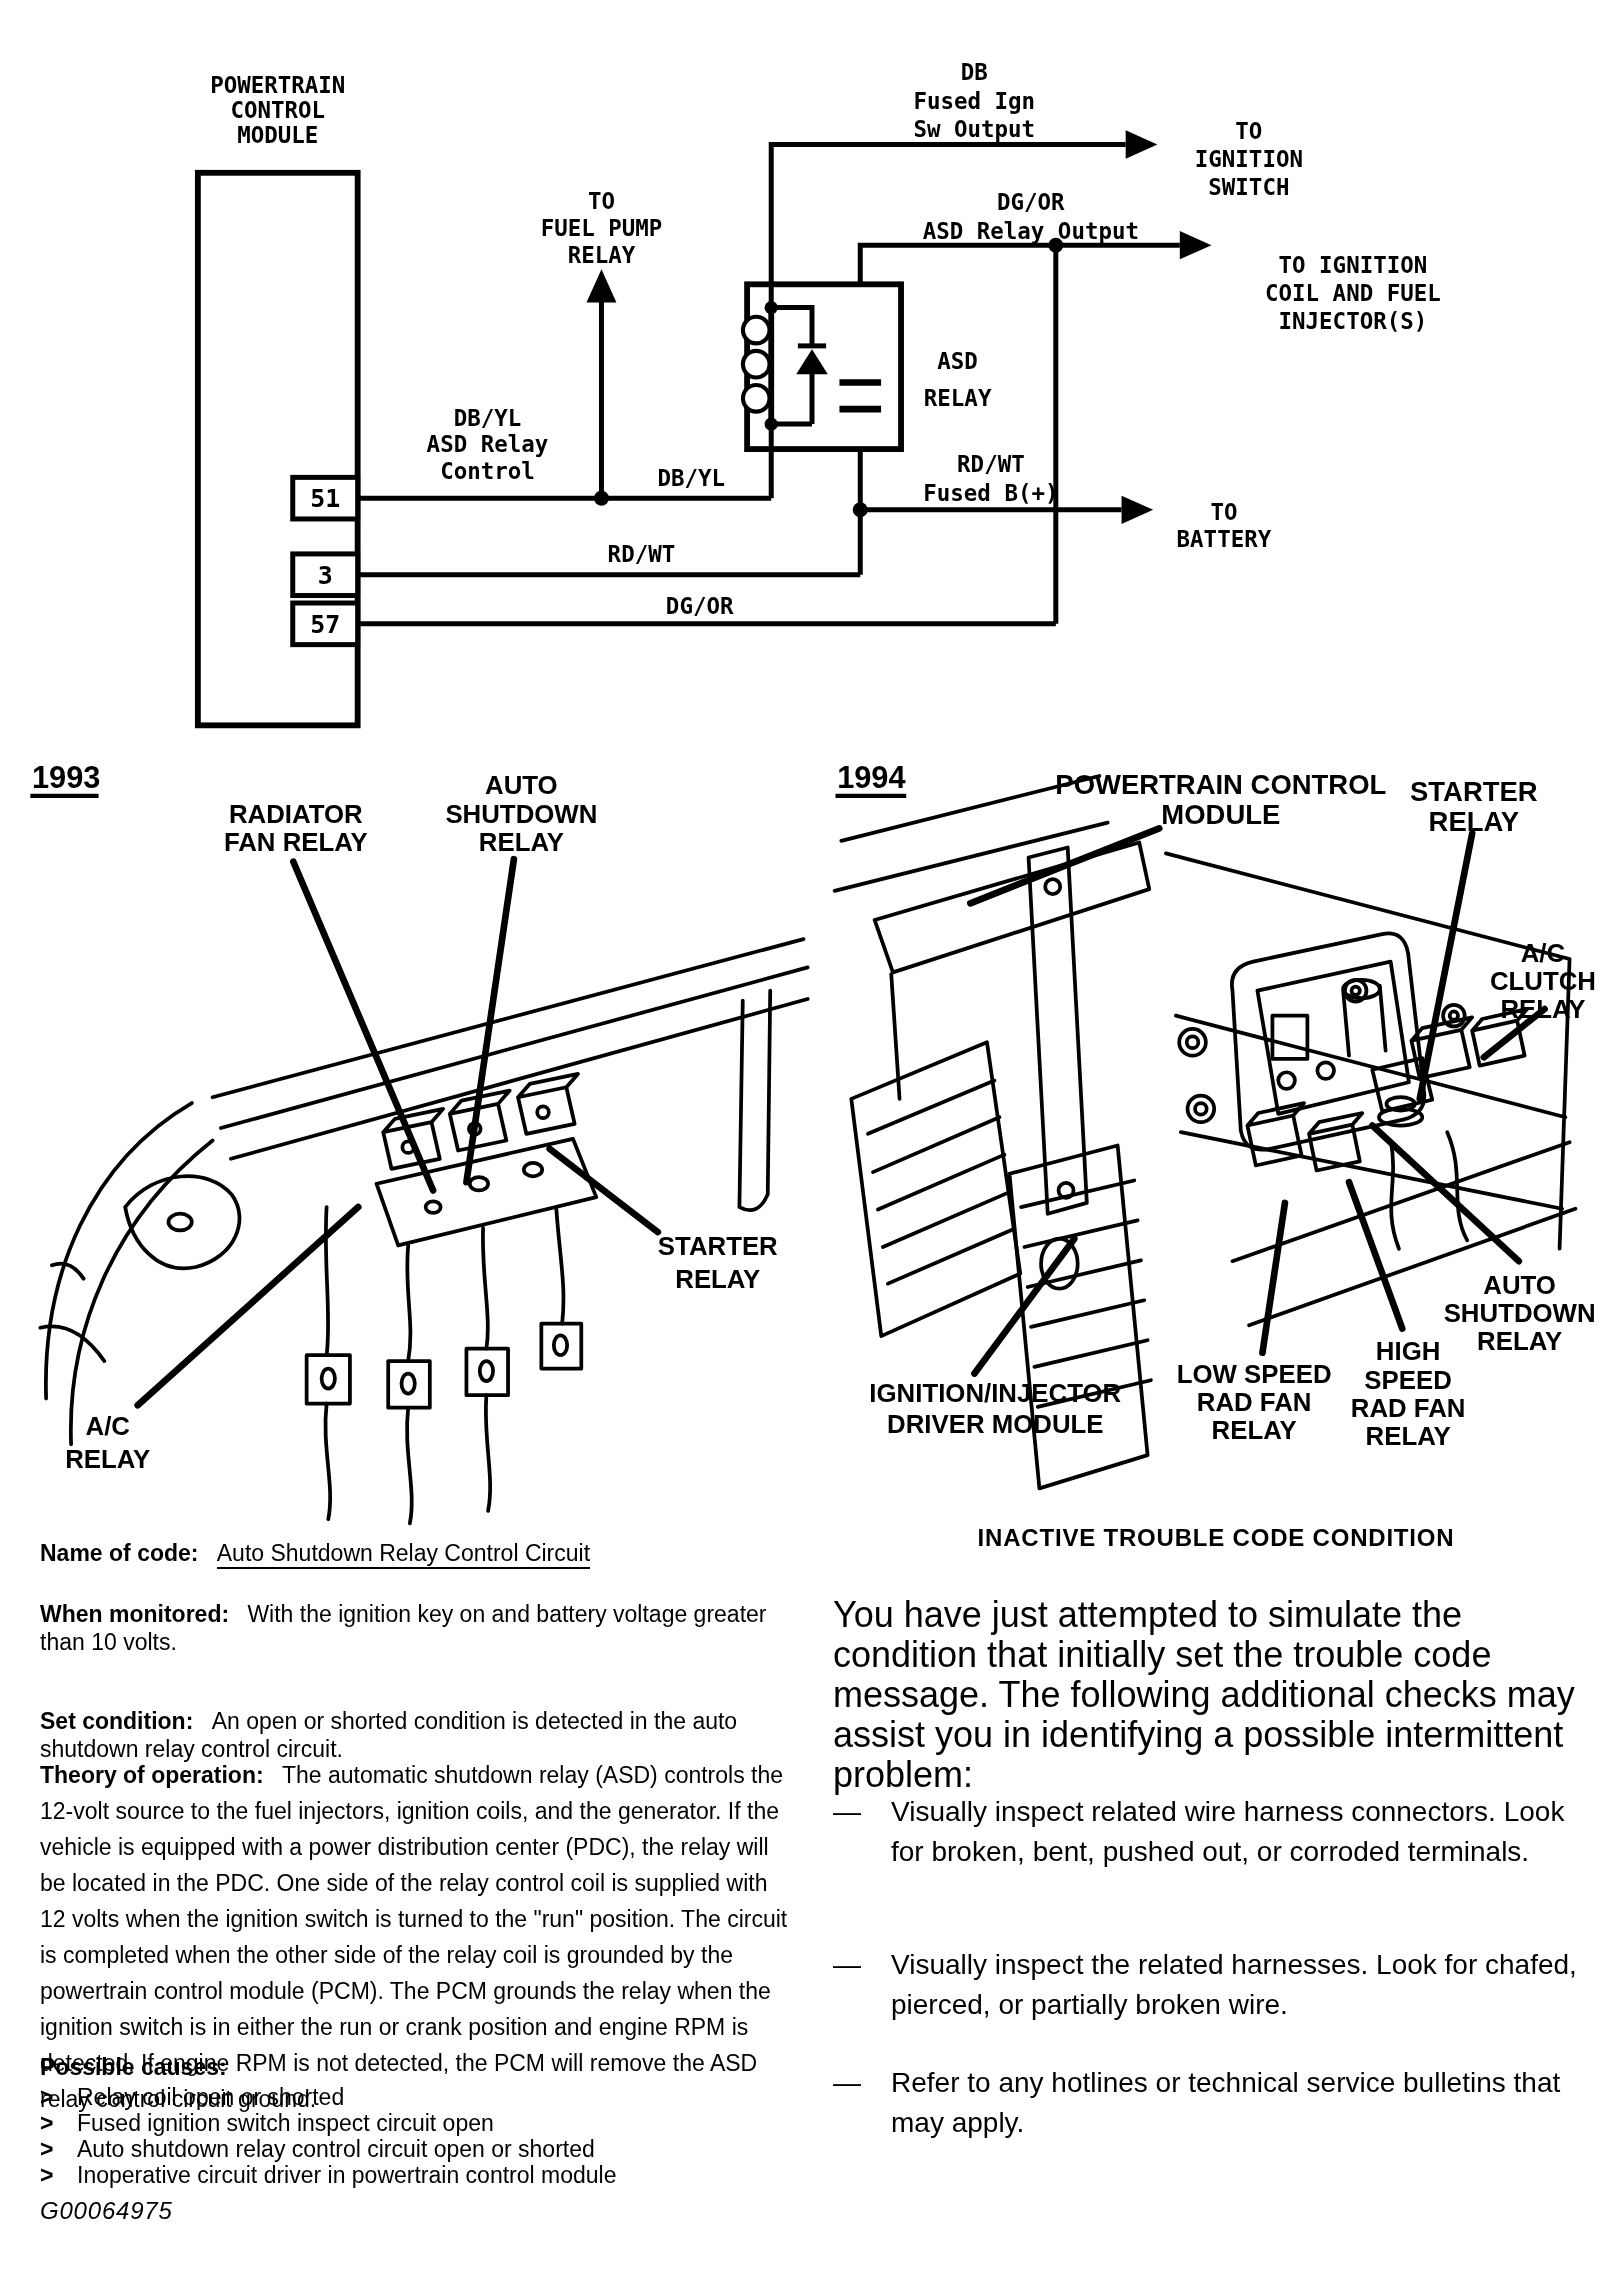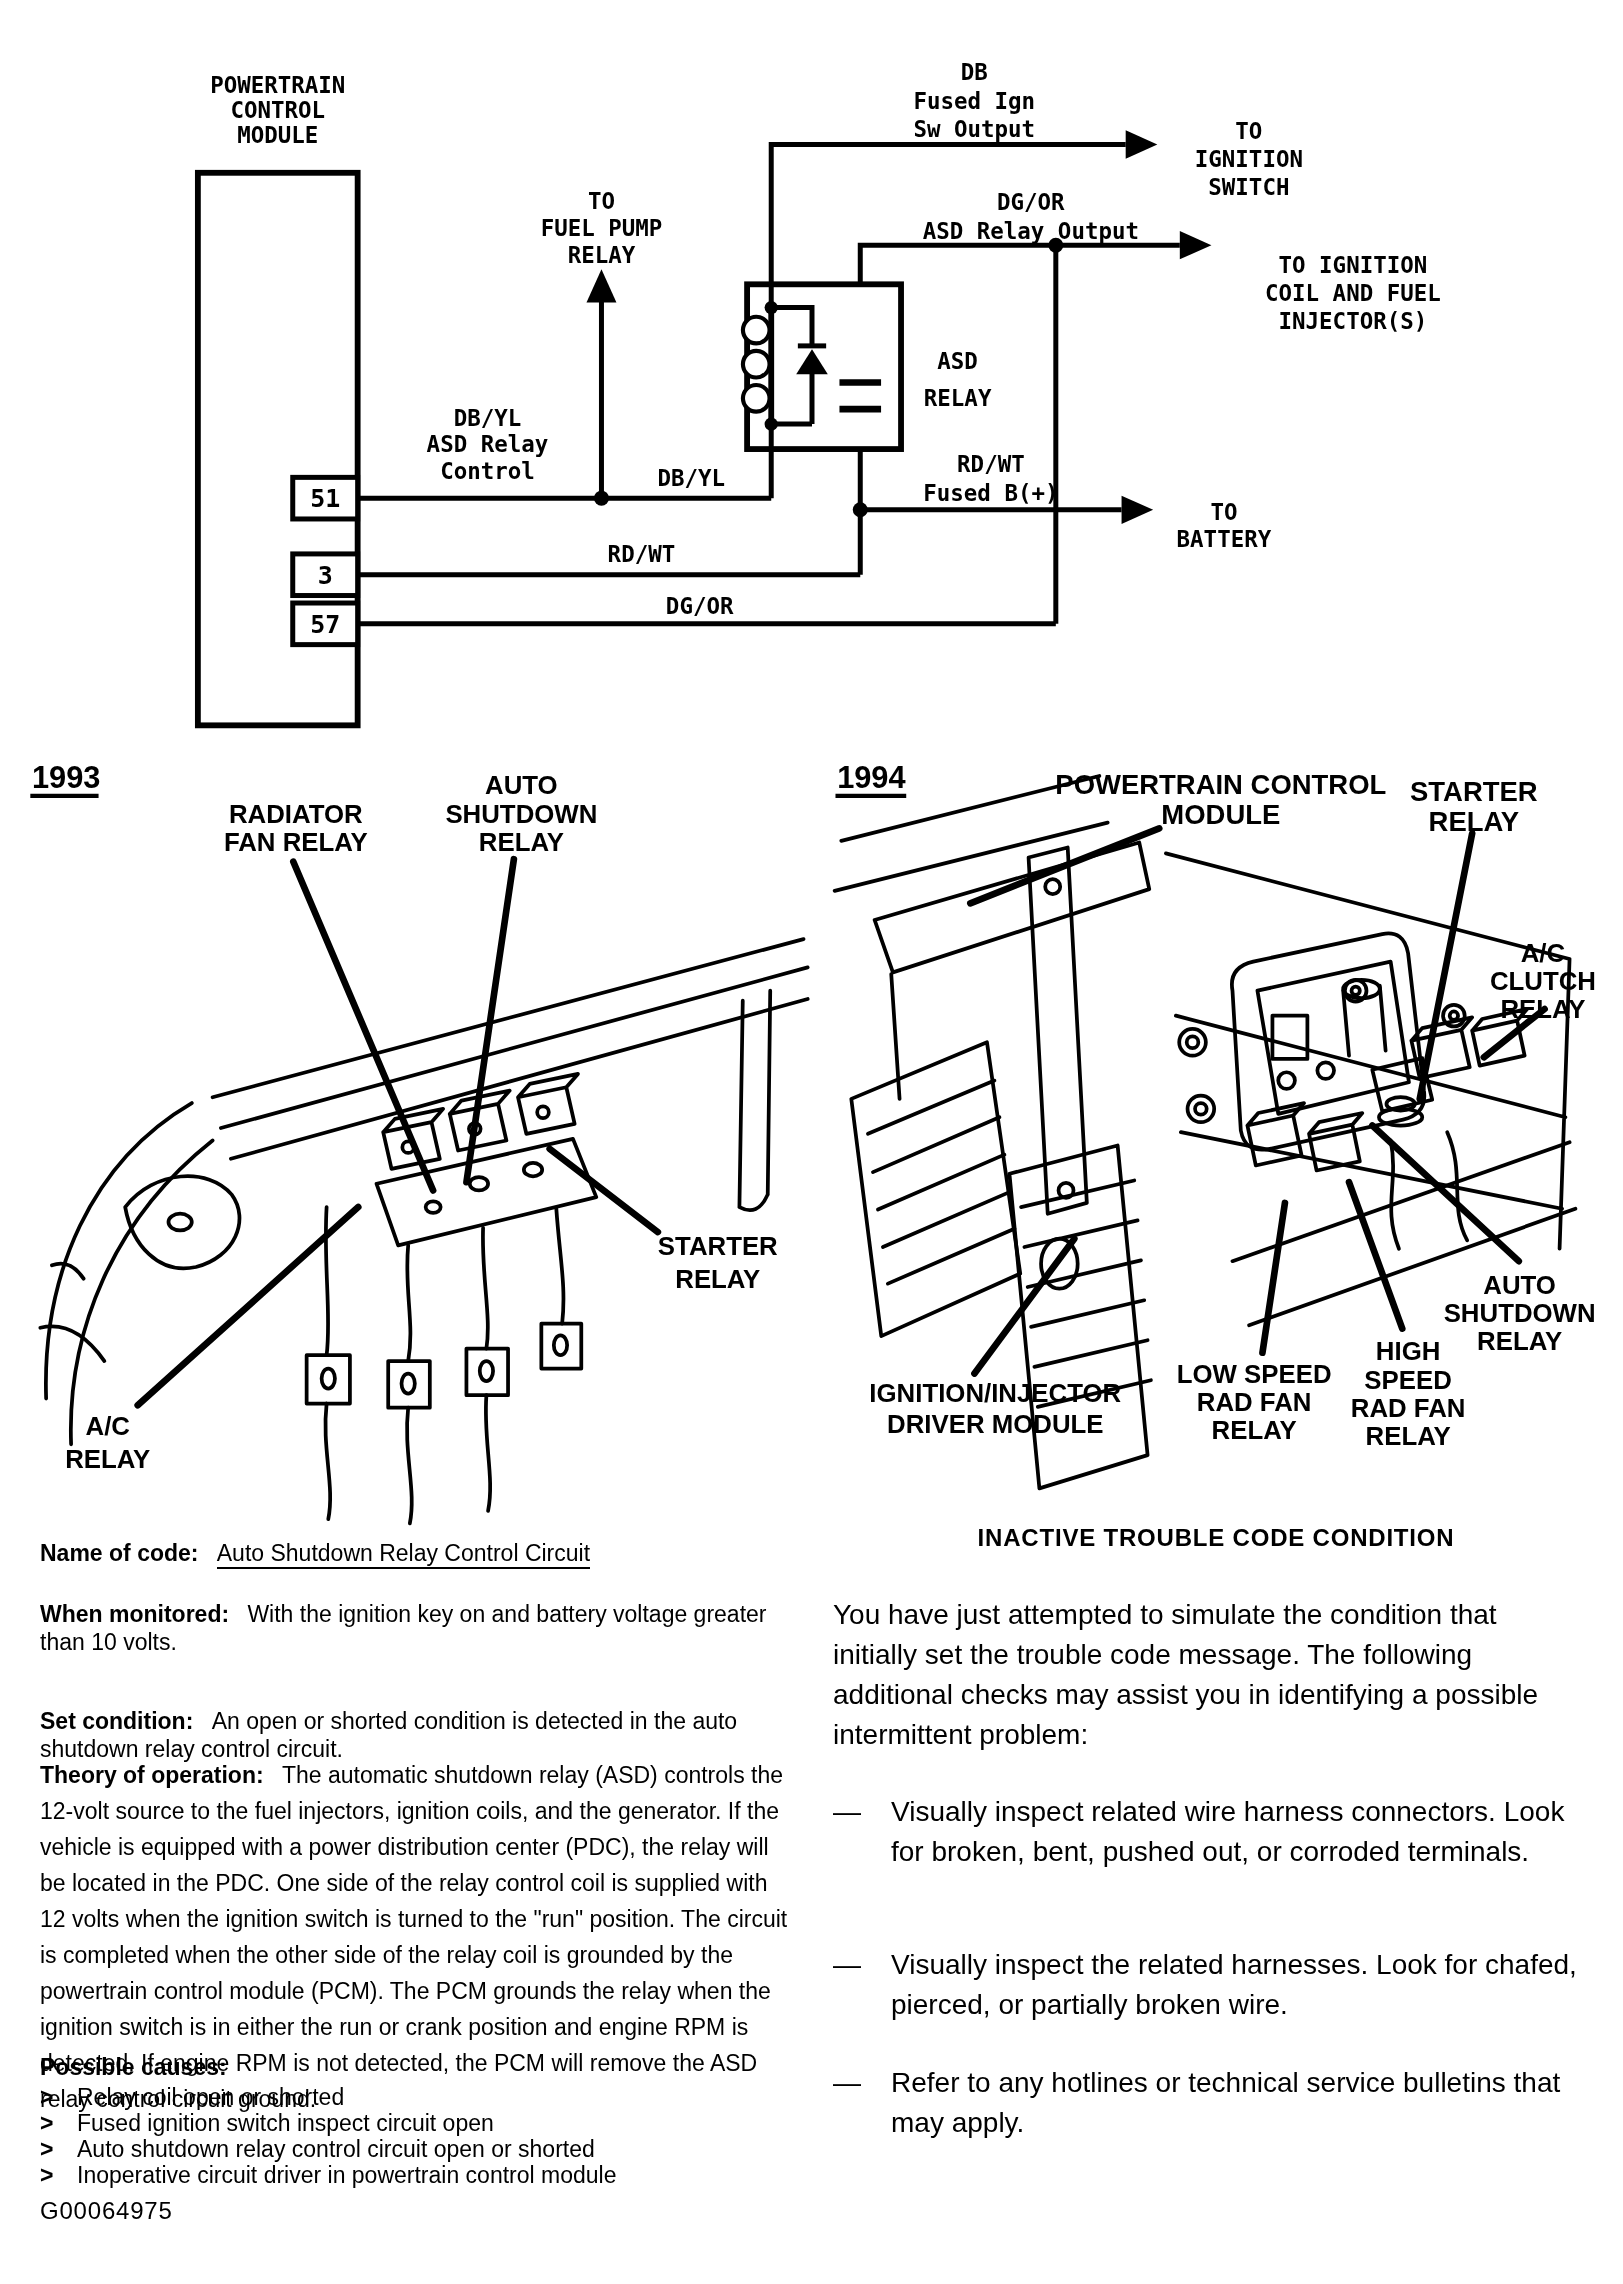--- a/index.html
+++ b/index.html
@@ -25,21 +25,21 @@
   .leftcol-block p{margin:0;}
   .lead{font-weight:bold;margin-right:18.3px;}
   .name-value{border-bottom:2.5px solid #000;padding-bottom:0.8px;}
   .theory{line-height:36px;}
   .cause-item{display:flex;line-height:26px;font-size:23px;}
   .cause-marker{width:37px;flex:none;font-weight:bold;}
   .graphic-id{font-size:24px;letter-spacing:0.8px;}
 
   .rightcol-title{position:absolute;left:829px;width:774px;text-align:center;
     font-size:24px;font-weight:bold;letter-spacing:0.8px;}
-  .rightcol-p{position:absolute;left:833px;width:754px;font-size:28px;line-height:40px;}
+  .rightcol-p{position:absolute;left:833px;width:754px;font-size:36px;line-height:40px;}
   .check-item{position:absolute;left:833px;width:754px;font-size:28px;line-height:40px;
     padding-left:58px;box-sizing:border-box;}
   .check-dash{position:absolute;left:0;top:0;}
 </style>
 </head>
 <body>
 
 <svg class="abs" style="left:0;top:33px;" width="1624" height="699" viewBox="0 0 1950 840">
 
   <g>
@@ -331,21 +331,21 @@
       <span class="cause-marker">&gt;</span>
       <span>Auto shutdown relay control circuit open or shorted</span>
     </div>
     <div class="cause-item">
       <span class="cause-marker">&gt;</span>
       <span>Inoperative circuit driver in powertrain control module</span>
     </div>
   </div>
 </div>
 
-<div class="leftcol-block graphic-id" style="top:2197px;">
+<div class="leftcol-block graphic-id" style="top:2197px;font-style:italic;">
   <p><span>G00064975</span></p>
 </div>
 
 <div class="rightcol-title" style="top:1524px;">INACTIVE TROUBLE CODE CONDITION</div>
 
 <div class="rightcol-p" style="top:1595px;">You have just attempted to simulate the condition that initially set the trouble code message. The following additional checks may assist you in identifying a possible intermittent problem:</div>
 
 <div class="check-item" style="top:1792px;">
   <span class="check-dash">—</span>
   <span>Visually inspect related wire harness connectors. Look for broken, bent, pushed out, or corroded terminals.</span>

